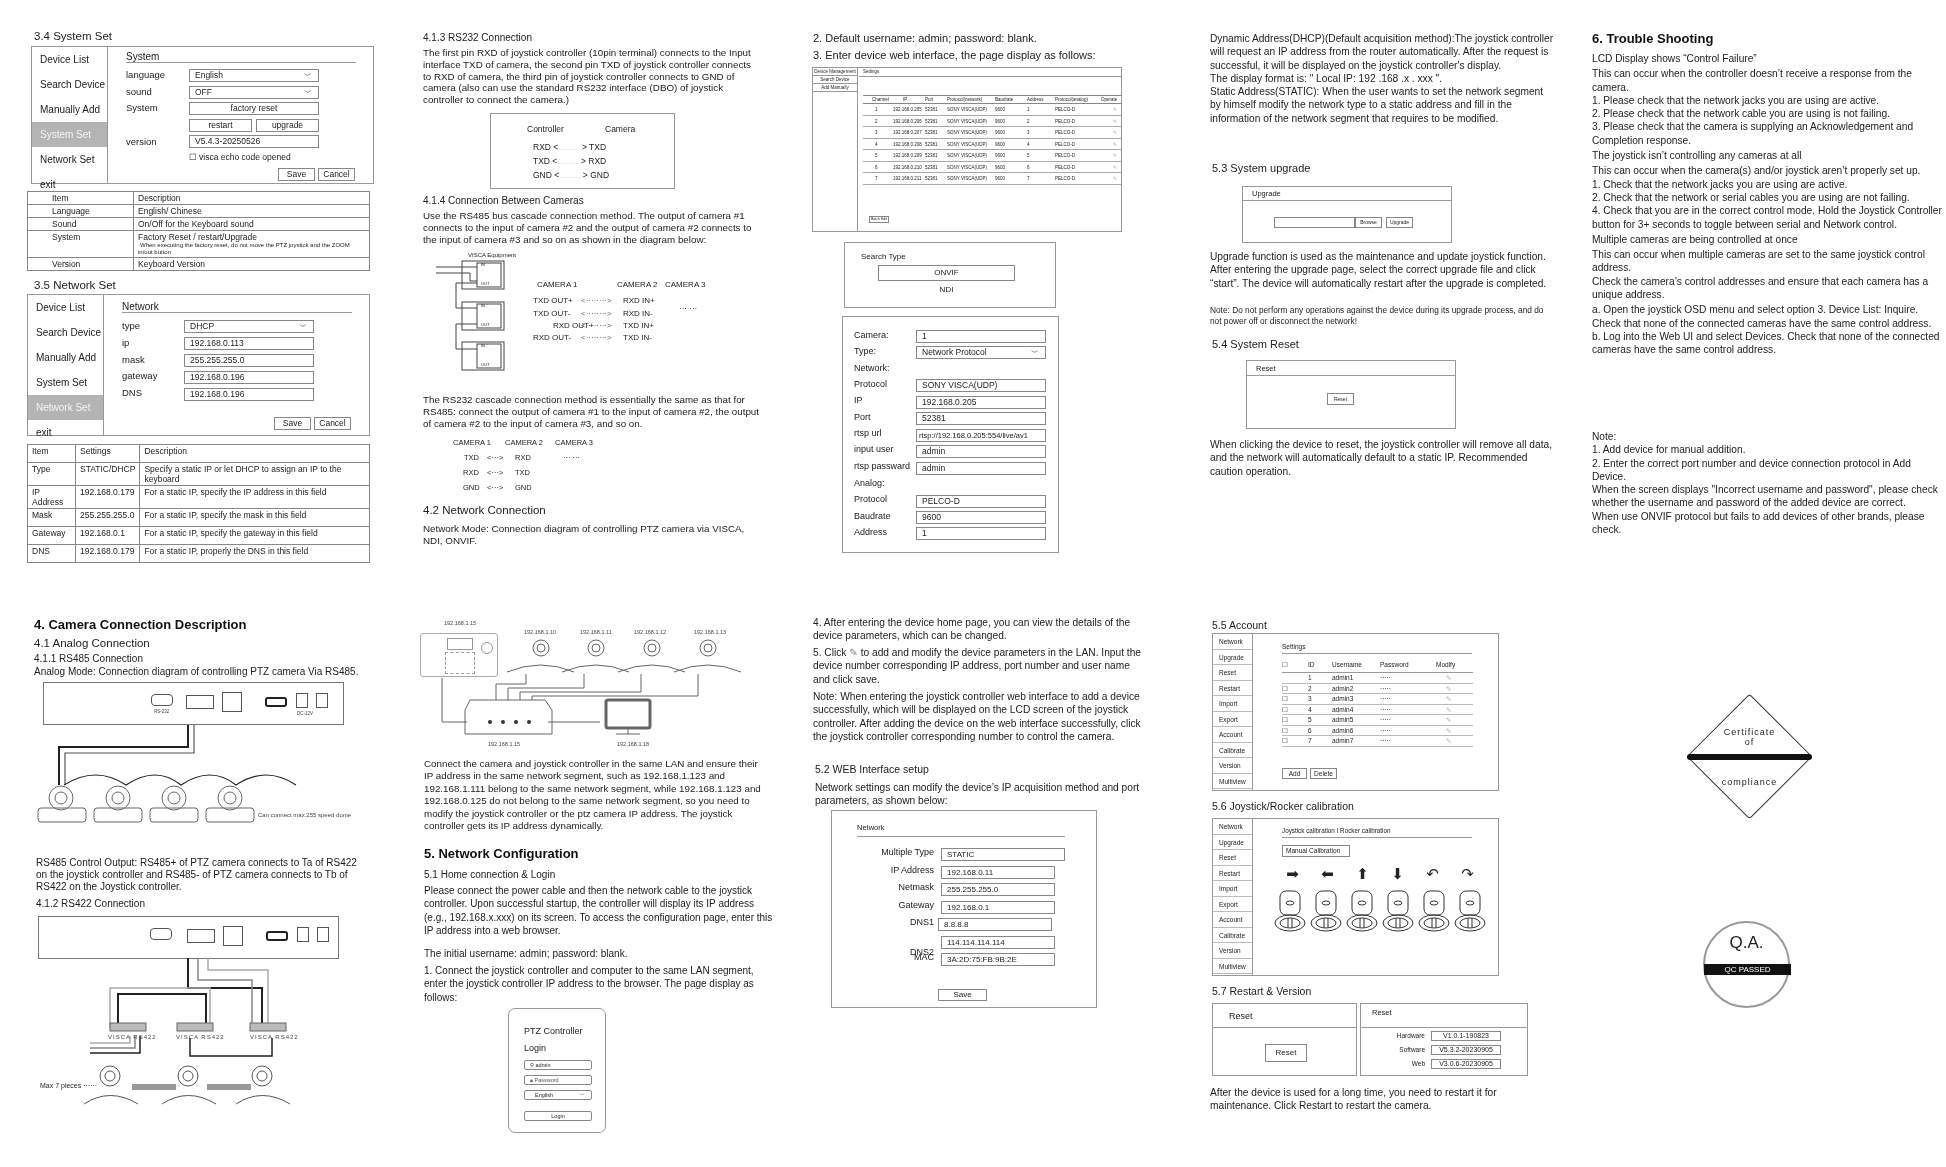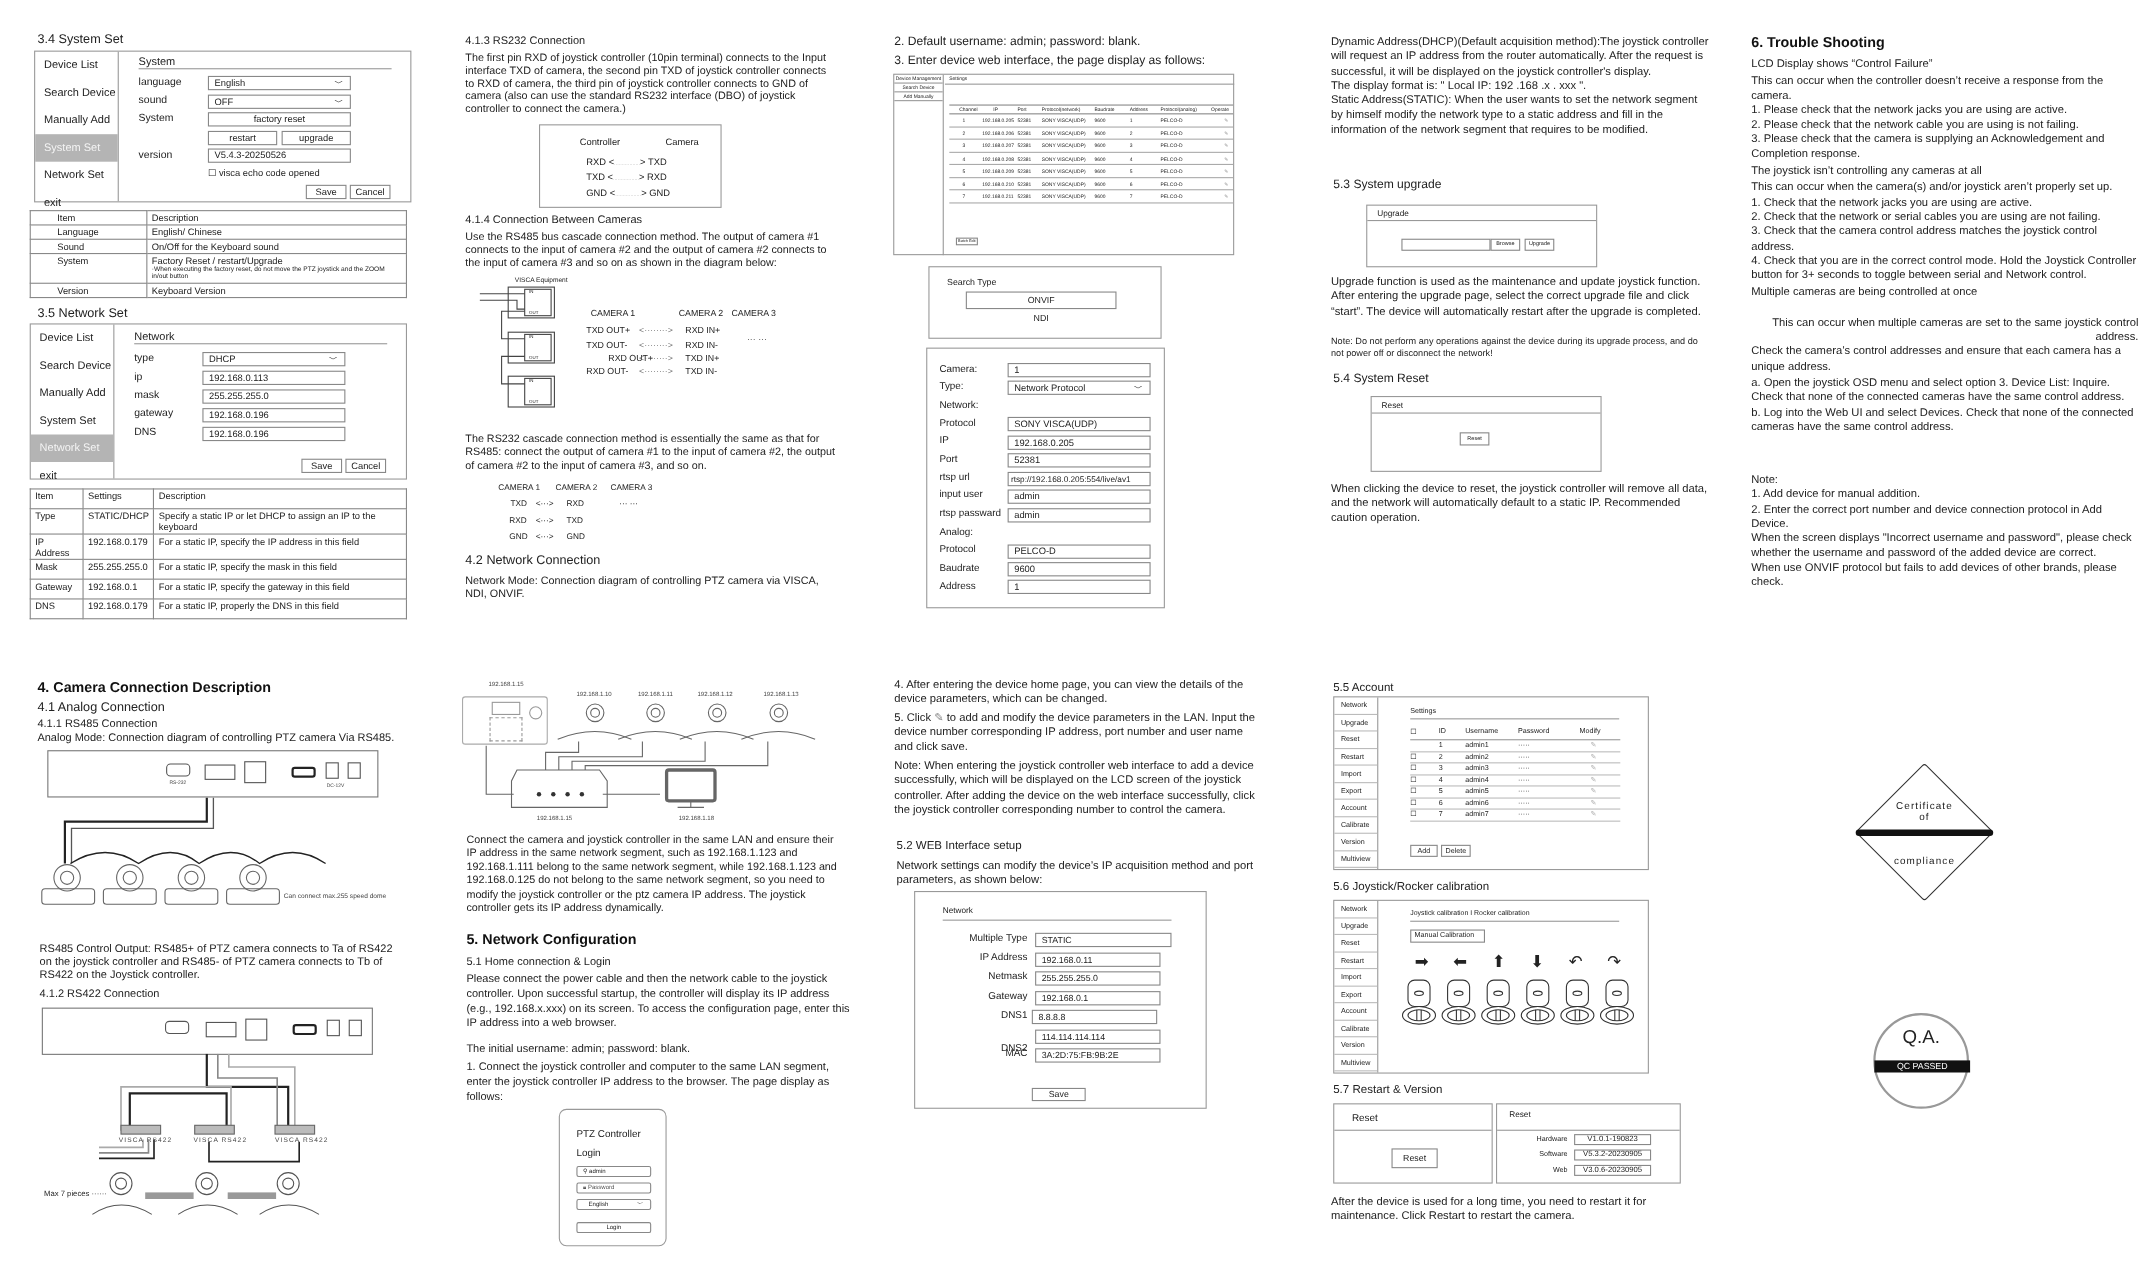--- a/index.html
+++ b/index.html
@@ -219,21 +219,21 @@
     <circle cx="180" cy="14" r="10"></circle>
       <circle cx="180" cy="14" r="5"></circle>
       <path d="M154,42 Q180,25 208,42"></path>
   </g>
   <rect x="50" y="22" width="44" height="6" fill="#999"></rect>
   <rect x="125" y="22" width="44" height="6" fill="#999"></rect>
 </svg>
 
 <div class="abs h3" style="left:423px;top:32px;">4.1.3 RS232 Connection</div>
 <div class="abs p" style="left:423px;top:47px;width:335px;font-size:9.8px;line-height:11.8px;">The first pin RXD of joystick controller (10pin terminal) connects to the Input interface TXD of camera, the second pin TXD of joystick controller connects to RXD of camera, the third pin of joystick controller connects to GND of camera (also can use the standard RS232 interface (DBO) of joystick controller to connect the camera.)</div>
-<div class="abs box" style="left:490px;top:113px;width:166px;height:76px;font-size:8.5px;">
+<div class="abs box" style="left:490px;top:113px;width:185px;height:76px;font-size:8.5px;">
   <div class="abs" style="left:36px;top:10px;">Controller</div>
   <div class="abs" style="left:114px;top:10px;">Camera</div>
   <div class="abs" style="left:42px;top:28px;"><span>RXD &lt;</span><span style="color:#aaa;font-size:5px;">.................</span><span>&gt; TXD</span></div>
   <div class="abs" style="left:42px;top:42px;"><span>TXD &lt;</span><span style="color:#aaa;font-size:5px;">.................</span><span>&gt; RXD</span></div>
   <div class="abs" style="left:42px;top:56px;"><span>GND &lt;</span><span style="color:#aaa;font-size:5px;">.................</span><span>&gt; GND</span></div>
 </div>
 <div class="abs h3" style="left:423px;top:195px;">4.1.4 Connection Between Cameras</div>
 <div class="abs p" style="left:423px;top:210px;width:340px;font-size:9.8px;line-height:11.8px;">Use the RS485 bus cascade connection method. The output of camera #1 connects to the input of camera #2 and the output of camera #2 connects to the input of camera #3 and so on as shown in the diagram below:</div>
 <div class="abs" style="left:468px;top:252px;font-size:6px;">VISCA Equipment</div>
 <svg class="abs" style="left:436px;top:259px;" width="80" height="116">
@@ -675,24 +675,23 @@
 <div class="abs p" style="left:1592px;top:52px;width:352px;font-size:10.2px;line-height:13.3px;" id="tslines">
     <div>LCD Display shows “Control Failure”</div>
     <div style="margin-top: 2px;">This can occur when the controller doesn’t receive a response from the camera.</div>
     <div>1. Please check that the network jacks you are using are active.</div>
     <div>2. Please check that the network cable you are using is not failing.</div>
     <div>3. Please check that the camera is supplying an Acknowledgement and Completion response.</div>
     <div style="margin-top: 2px;">The joystick isn’t controlling any cameras at all</div>
     <div style="margin-top: 2px;">This can occur when the camera(s) and/or joystick aren’t properly set up.</div>
     <div>1. Check that the network jacks you are using are active.</div>
     <div>2. Check that the network or serial cables you are using are not failing.</div>
-    <div>3. Check that the camera control address matches the joystick control address.</div>
     <div>4. Check that you are in the correct control mode. Hold the Joystick Controller button for 3+ seconds to toggle between serial and Network control.</div>
     <div style="margin-top: 2px;">Multiple cameras are being controlled at once</div>
-    <div style="margin-top: 14px; text-align: right;">This can occur when multiple cameras are set to the same joystick control address.</div>
+    <div style="margin-top: 2px;">This can occur when multiple cameras are set to the same joystick control address.</div>
     <div>Check the camera’s control addresses and ensure that each camera has a unique address.</div>
     <div style="margin-top: 2px;">a. Open the joystick OSD menu and select option 3. Device List: Inquire. Check that none of the connected cameras have the same control address.</div>
     <div>b. Log into the Web UI and select Devices. Check that none of the connected cameras have the same control address.</div>
   </div>
 <div class="abs p" style="left:1592px;top:430px;width:352px;font-size:10.2px;line-height:13.3px;" id="notelines">
     <div>Note:</div>
     <div>1. Add device for manual addition.</div>
     <div>2. Enter the correct port number and device connection protocol in Add Device.</div>
     <div>When the screen displays "Incorrect username and password", please check whether the username and password of the added device are correct.</div>
     <div>When use ONVIF protocol but fails to add devices of other brands, please check.</div>

